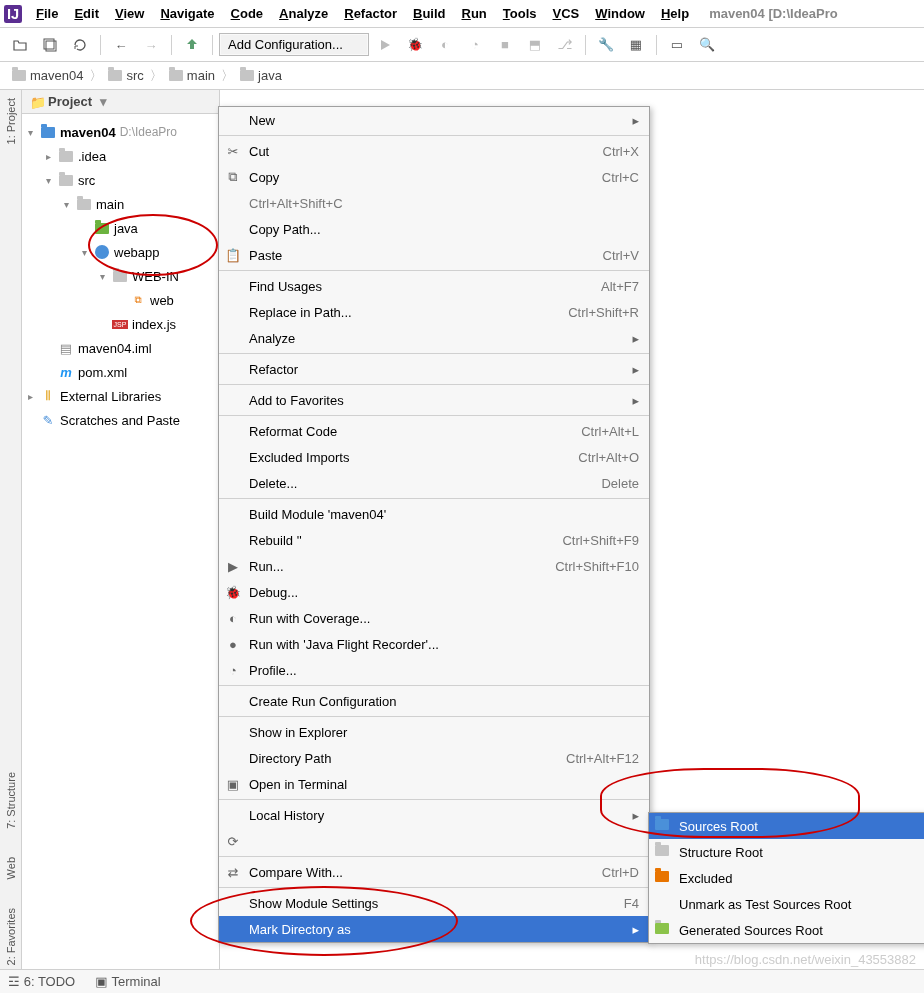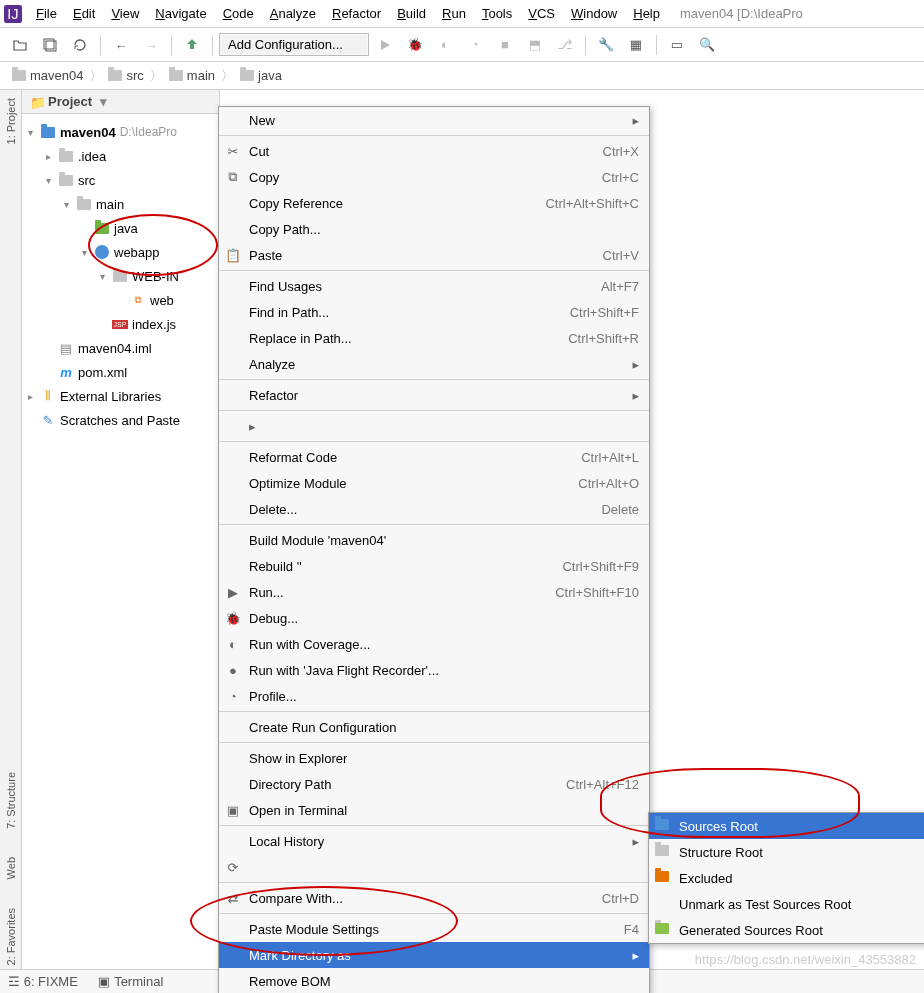--- a/index.html
+++ b/index.html
@@ -1,17 +1,17 @@
 <!DOCTYPE html>
 <html><head>
 <meta charset="utf-8">
 <style>
 * { box-sizing: border-box; margin: 0; padding: 0; font-family: "Segoe UI", sans-serif; font-size: 13px; }
 body { background: #fff; color: #000; width: 924px; height: 993px; overflow: hidden; position: relative; }
-.menubar { display: flex; align-items: center; height: 28px; padding: 0 4px; border-bottom: 1px solid #d0d0d0; }
+.menubar { display: flex; align-items: center; height: 28px; padding: 0 4px; border-bottom: 1px solid #d0d0d0; font-weight: bold; }
 .menubar .logo { width: 18px; height: 18px; margin-right: 6px; }
 .menubar .menu-item { padding: 4px 8px; cursor: default; }
 .menubar .menu-item u { text-decoration: underline; }
 .menubar .project-label { color: #888; margin-left: 12px; }
 .toolbar { display: flex; align-items: center; height: 34px; padding: 0 6px; border-bottom: 1px solid #d0d0d0; gap: 2px; }
 .toolbar .tb-btn { width: 28px; height: 28px; display: flex; align-items: center; justify-content: center; color: #555; }
 .toolbar .sep { width: 1px; height: 20px; background: #d0d0d0; margin: 0 4px; }
 .toolbar .config-dd { border: 1px solid #bbb; background: #f2f2f2; padding: 3px 8px; min-width: 150px; box-shadow: inset 0 0 0 1px rgba(255,255,255,.5); }
 .breadcrumb { display: flex; align-items: center; height: 28px; padding: 0 6px; border-bottom: 1px solid #d0d0d0; gap: 4px; }
 .breadcrumb .crumb { display: flex; align-items: center; gap: 4px; padding: 2px 6px; color: #444; }
@@ -265,85 +265,81 @@
           </span>
           <span class="">Scratches and Paste</span>
         </div>
       </div>
   </div>
 
   <div class="editor" id="editor"><div class="l"><span class="txt">l </span><span class="attr">version</span><span class="txt">=</span><span class="str">"1.0"</span><span class="txt"> </span><span class="attr">enco</span></div><div class="l">&nbsp;</div><div class="l">&nbsp;</div><div class="l"><span class="txt">ect </span><span class="attr">xmlns</span><span class="txt">=</span><span class="str">"http://ma</span></div><div class="l"><span class="attr">:schemaLocation</span><span class="txt">=</span><span class="str">"ht</span></div><div class="l"><span class="tag tagn">odelVersion</span><span class="tag">&gt;</span><span class="txt">4.0.0</span><span class="tag">&lt;/</span><span class="tag tagn">m</span></div><div class="l">&nbsp;</div><div class="l"><span class="tag tagn">oupId</span><span class="tag">&gt;</span><span class="txt">org.example</span><span class="tag">&lt;/</span><span class="tag tagn">g</span></div><div class="l"><span class="tag tagn">tifactId</span><span class="tag">&gt;</span><span class="txt">maven04</span><span class="tag">&lt;/</span><span class="tag tagn">a</span></div><div class="l"><span class="tag tagn">ersion</span><span class="tag">&gt;</span><span class="txt">1.0-SNAPSHOT</span><span class="tag">&lt;/</span><span class="tag tagn"></span></div><div class="l"><span class="tag tagn">ackaging</span><span class="tag">&gt;</span><span class="txt">war</span><span class="tag">&lt;/</span><span class="tag tagn">packag</span></div><div class="l">&nbsp;</div><div class="l"><span class="tag tagn">ame</span><span class="tag">&gt;</span><span class="txt">maven04 Maven We</span></div><div class="l"><span class="comment"> - </span><span class="fixme">FIXME change it t</span></div><div class="l"><span class="tag tagn">l</span><span class="tag">&gt;</span><span class="txt">http://www.exampl</span><span class="tag">&lt;/</span><span class="tag tagn"></span></div><div class="l">&nbsp;</div><div class="l"><span class="tag tagn">operties</span><span class="tag">&gt;</span></div><div class="l"><span class="tag tagn">project.build.sourc</span></div><div class="l"><span class="tag tagn">maven.compiler.sour</span></div><div class="l"><span class="tag tagn">maven.compiler.targ</span></div></div>
 </div>
 
 <div class="status">
-  <span style="display:flex;align-items:center;gap:4px">☲ <span>6: FIXME</span></span>
+  <span style="display:flex;align-items:center;gap:4px">☲ <span>6: TODO</span></span>
   <span style="display:flex;align-items:center;gap:4px">▣ <span>Terminal</span></span>
 </div>
 
 <div class="context-menu" id="ctx">
     <div class="mi">
       <span class="lbl">New</span>
       <span class="arr">▸</span>
     </div>
     <hr>
     <div class="mi">
       <span class="mi-icon">✂</span>
       <span class="lbl">Cut</span>
       <span class="sc">Ctrl+X</span>
     </div>
     <div class="mi">
       <span class="mi-icon">⧉</span>
       <span class="lbl">Copy</span>
       <span class="sc">Ctrl+C</span>
     </div>
     <div class="mi">
-      <span class="lbl">Copy Reference</span>
       <span class="sc">Ctrl+Alt+Shift+C</span>
     </div>
     <div class="mi">
       <span class="lbl">Copy Path...</span>
     </div>
     <div class="mi">
       <span class="mi-icon">📋</span>
       <span class="lbl">Paste</span>
       <span class="sc">Ctrl+V</span>
     </div>
     <hr>
     <div class="mi">
       <span class="lbl">Find Usages</span>
       <span class="sc">Alt+F7</span>
     </div>
     <div class="mi">
-      <span class="lbl">Find in Path...</span>
-      <span class="sc">Ctrl+Shift+F</span>
-    </div>
-    <div class="mi">
       <span class="lbl">Replace in Path...</span>
       <span class="sc">Ctrl+Shift+R</span>
     </div>
     <div class="mi">
       <span class="lbl">Analyze</span>
       <span class="arr">▸</span>
     </div>
     <hr>
     <div class="mi">
       <span class="lbl">Refactor</span>
       <span class="arr">▸</span>
     </div>
     <hr>
     <div class="mi">
+      <span class="lbl">Add to Favorites</span>
       <span class="arr">▸</span>
     </div>
     <hr>
     <div class="mi">
       <span class="lbl">Reformat Code</span>
       <span class="sc">Ctrl+Alt+L</span>
     </div>
     <div class="mi">
-      <span class="lbl">Optimize Module</span>
+      <span class="lbl">Excluded Imports</span>
       <span class="sc">Ctrl+Alt+O</span>
     </div>
     <div class="mi">
       <span class="lbl">Delete...</span>
       <span class="sc">Delete</span>
     </div>
     <hr>
     <div class="mi">
       <span class="lbl">Build Module 'maven04'</span>
     </div>
@@ -397,29 +393,26 @@
       <span class="mi-icon">⟳</span>
     </div>
     <hr>
     <div class="mi">
       <span class="mi-icon">⇄</span>
       <span class="lbl">Compare With...</span>
       <span class="sc">Ctrl+D</span>
     </div>
     <hr>
     <div class="mi">
-      <span class="lbl">Paste Module Settings</span>
+      <span class="lbl">Show Module Settings</span>
       <span class="sc">F4</span>
     </div>
     <div class="mi sel">
       <span class="lbl">Mark Directory as</span>
       <span class="arr">▸</span>
-    </div>
-    <div class="mi">
-      <span class="lbl">Remove BOM</span>
     </div>
   </div>
 
 <div class="submenu" id="submenu">
     <div class="mi sel">
       <span class="mi-icon"><span class="fld-icon fld-blue" style="display:inline-block"></span></span>
       <span class="lbl">Sources Root</span>
     </div>
     <div class="mi">
       <span class="mi-icon"><span class="fld-icon" style="display:inline-block"></span></span>

